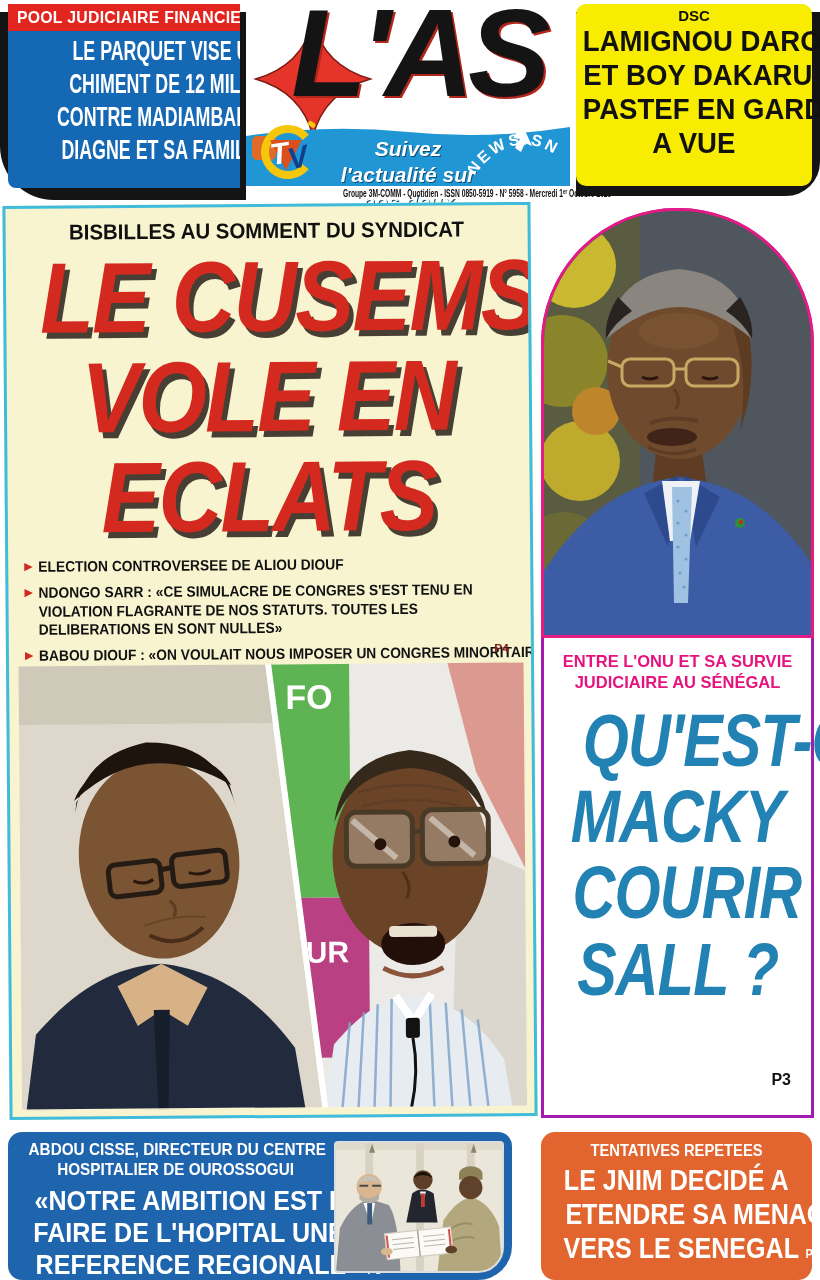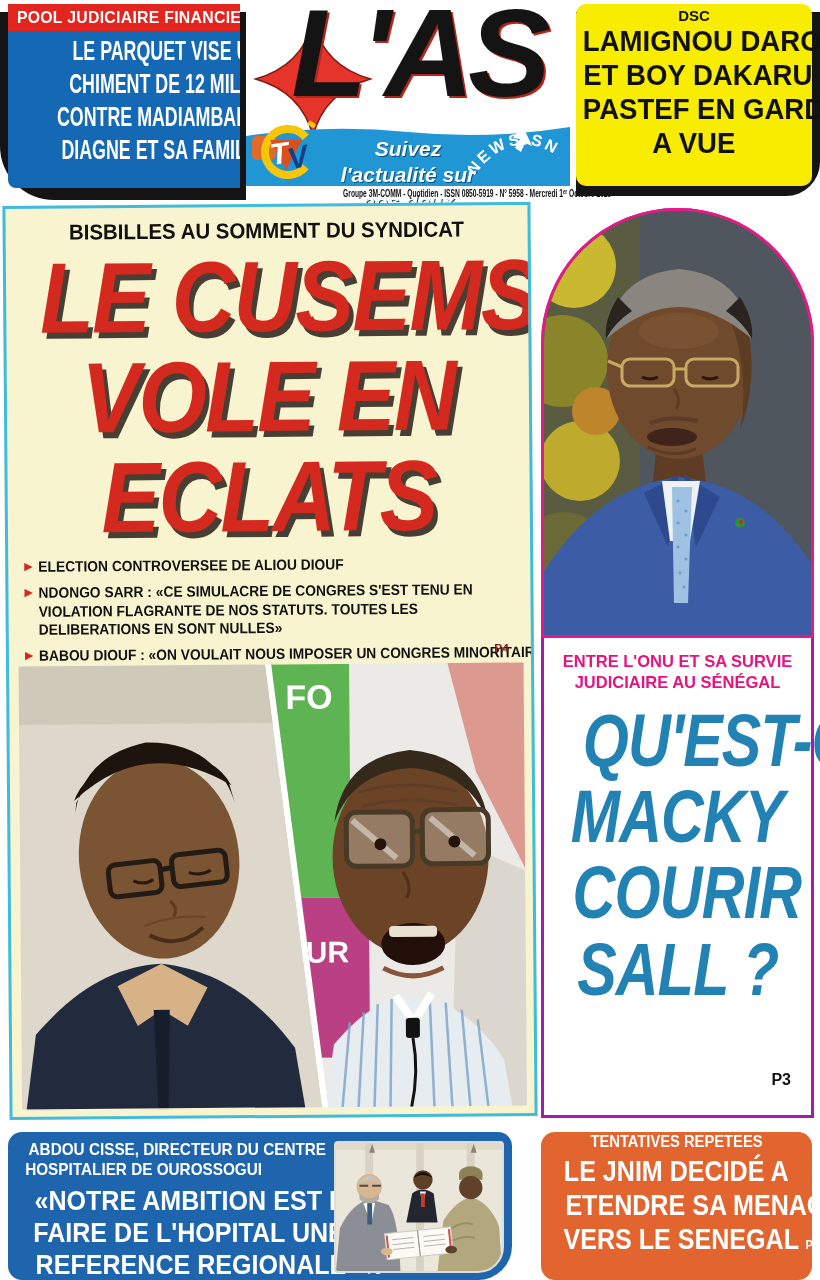--- a/index.html
+++ b/index.html
@@ -48,28 +48,28 @@
              border-radius:136px 136px 0 0;}
   .rc-photo{position:absolute;left:-3px;top:-3px;width:273px;height:430px;border:3px solid #e61a84;
             border-radius:136px 136px 0 0;overflow:hidden;background:#50565e;}
   .rc-kicker{position:absolute;left:0;top:440px;width:100%;text-align:center;color:#e6127e;font-weight:900;font-size:16.5px;line-height:1.25;}
   .rc-headline{position:absolute;left:0;top:492px;width:100%;text-align:center;color:#2282b4;font-weight:900;font-style:italic;
                font-size:74px;line-height:1.03;letter-spacing:-1px;}
   .rc-pageref{position:absolute;right:20px;bottom:26px;font-weight:900;font-size:16px;color:#111;}
 
   
   .bl-box{position:absolute;left:8px;top:1132px;width:504px;height:148px;background:#1f65ad;border-radius:14px 14px 34px 14px;overflow:hidden;}
-  .bl-text{position:absolute;left:4px;top:8px;width:328px;text-align:left;}
+  .bl-text{position:absolute;left:4px;top:8px;width:328px;text-align:center;}
   .bl-kicker{color:#fff;font-weight:900;font-size:17px;line-height:1.2;}
   .bl-headline{color:#fff;font-weight:900;font-size:28.5px;line-height:1.13;margin-top:3px;}
   .bl-pageref{font-size:13px;font-weight:900;color:#fff;}
   .bl-photo{position:absolute;right:8px;top:9px;width:170px;height:132px;border:2px solid #ddd;border-radius:4px 4px 26px 4px;overflow:hidden;background:#ebe6da;}
 
   
-  .br-box{position:absolute;left:541px;top:1132px;width:271px;height:148px;background:#e2652f;border-radius:14px;text-align:center;padding-top:0;}
+  .br-box{position:absolute;left:541px;top:1132px;width:271px;height:148px;background:#e2652f;border-radius:14px;text-align:center;padding-top:9px;}
   .br-kicker{color:#fff;font-weight:900;font-size:16px;line-height:1.25;}
   .br-headline{color:#fff;font-weight:900;font-size:29.5px;line-height:1.16;margin-top:2px;}
   .br-pageref{font-size:13px;font-weight:900;color:#fff;}
 </style>
 </head>
 <body>
 
 <div class="page">
 
   <div class="tl-shadow"></div>

